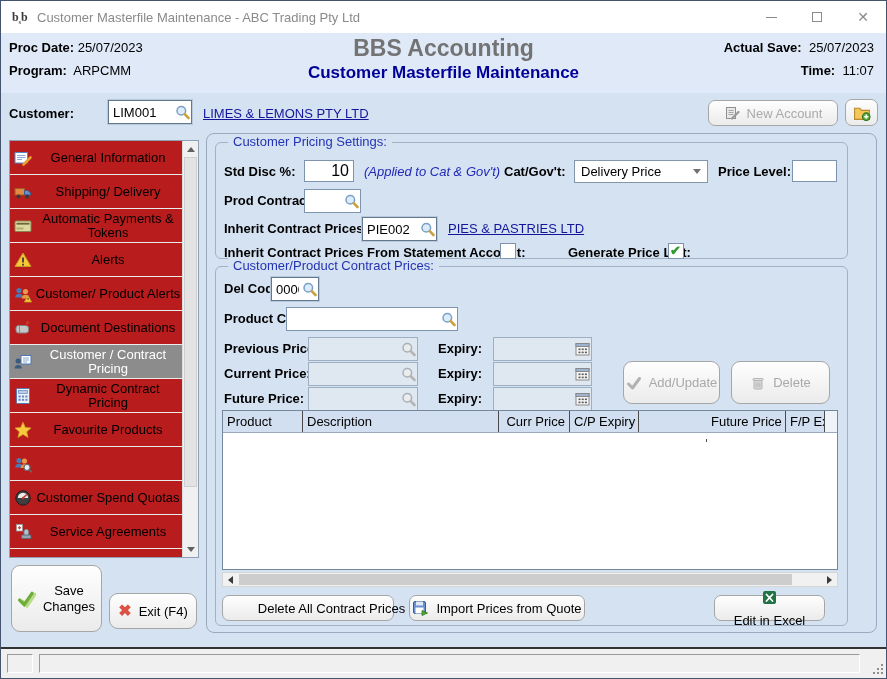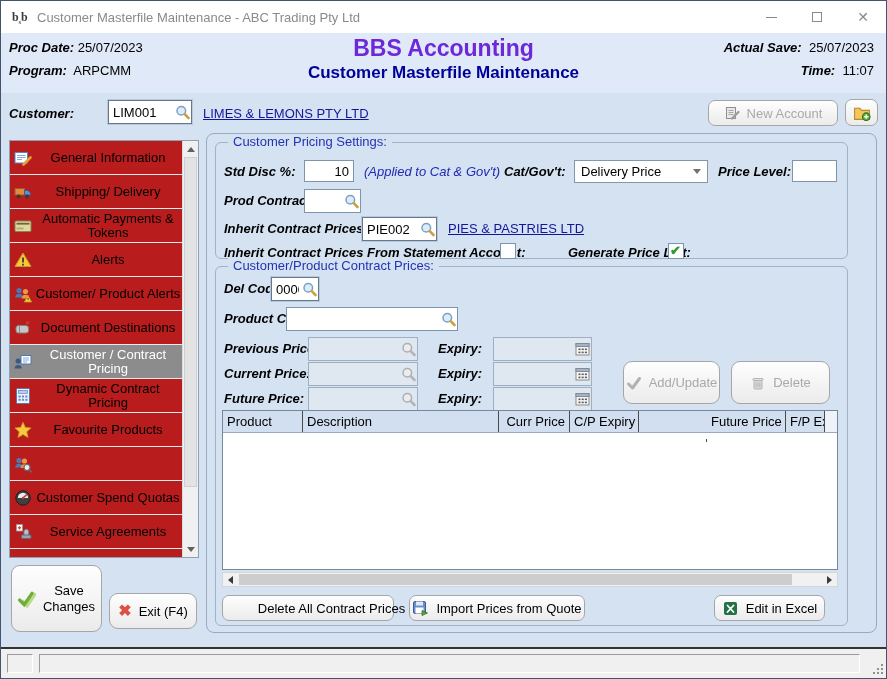--- a/index.html
+++ b/index.html
@@ -17,41 +17,41 @@
   .glyph-min { width:11px; border-top:1px solid #8a8a8a; display:block; }
   .glyph-max { width:10px; height:10px; border:1px solid #8a8a8a; display:block; }
   .glyph-close { font-size:14px; line-height:1; }
 
   
   .header { position:relative; height:60px; background:#dfe9f7; }
   .hdr-left { position:absolute; left:8px; top:7px; }
   .hdr-left .row { margin-bottom:8px; white-space:nowrap; }
   .hdr-right { position:absolute; right:12px; top:7px; text-align:right; }
   .hdr-right .row { margin-bottom:8px; white-space:nowrap; }
-  .lbl { font-weight:bold; color:#000;font-style:italic; }
+  .lbl { font-weight:bold; color:#000; }
   .val { color:#000; }
   .hdr-center { position:absolute; left:50%; top:1px; transform:translateX(-50%); text-align:center; }
-  .app-title { font-size:23px; font-weight:bold; color:#6d28d9; line-height:28px; white-space:nowrap; }
+  .app-title { font-size:23px; font-weight:bold; color:#737373; line-height:28px; white-space:nowrap; }
   .screen-title { font-size:17px; font-weight:bold; color:#000099; line-height:22px; white-space:nowrap; }
 
   
   .custbar { position:relative; height:41px; background:#d5e2f1; }
   .custbar .lbl { position:absolute; left:8px; top:13px; }
   .link { color:#15159c; text-decoration:underline; cursor:pointer; white-space:nowrap; }
 
   
   .search-field { position:absolute; display:flex; align-items:center; background:#fff;
                   border:1px solid #7e93ad; height:24px; }
   .search-field.strong { border:1px solid #64788f; box-shadow:0 0 0 1px #b9c9dc; }
   .search-field input { border:none; outline:none; flex:1; min-width:0; background:transparent;
                         font-family:"Liberation Sans",sans-serif; font-size:13px; padding:0 2px 0 4px; }
   .search-field .fld-ic { flex:0 0 17px; width:17px; height:16px; }
   .search-field.disabled { background:#dfe7f1; border-color:#9fafc2; }
   .txt-input { position:absolute; border:1px solid #7e93ad; font-family:"Liberation Sans",sans-serif;
-               font-size:13px; padding:0 4px; height:22px; background:#fff; }
+               font-size:16px; padding:0 4px; height:22px; background:#fff; }
   .combo { position:absolute; background:#fff; border:1px solid #8496ac; display:flex; align-items:center;
            height:23px; padding-left:6px; cursor:default; }
   .combo .chev { margin-left:auto; width:20px; display:flex; justify-content:center; align-items:center; }
   .chev i { display:block; width:0; height:0; border-left:4px solid transparent; border-right:4px solid transparent;
             border-top:5px solid #707070; }
   .cb { position:absolute; width:16px; height:16px; background:#fff; border:1px solid #7e93ad; }
   .cb.checked::after { content:"✔"; position:absolute; left:1px; top:-1px; color:#2e9b2e; font-size:13px; font-weight:bold; }
 
   .btn { background:linear-gradient(#fefefe,#ebebeb); border:1px solid #a6a6a6; border-radius:7px;
          display:flex; align-items:center; justify-content:center; gap:7px; font-size:13px; color:#000;
@@ -610,21 +610,21 @@
           <span>Delete All Contract Prices</span>
         </div>
         <div class="btn abs" style="left:193px; top:328px; width:176px; height:26px;">
           <span style="width:17px;height:17px;">
               <svg>
                 <use href="#i-import"></use>
               </svg>
             </span>
           <span>Import Prices from Quote</span>
         </div>
-        <div class="btn abs" style="left:498px; top:328px; width:111px; height:26px;">
+        <div class="btn abs" style="left:498px; top:328px; width:111px; height:26px;flex-direction:column;">
           <span style="width:17px;height:17px;">
               <svg>
                 <use href="#i-excel"></use>
               </svg>
             </span>
           <span>Edit in Excel</span>
         </div>
       </div>
     </div>
 

